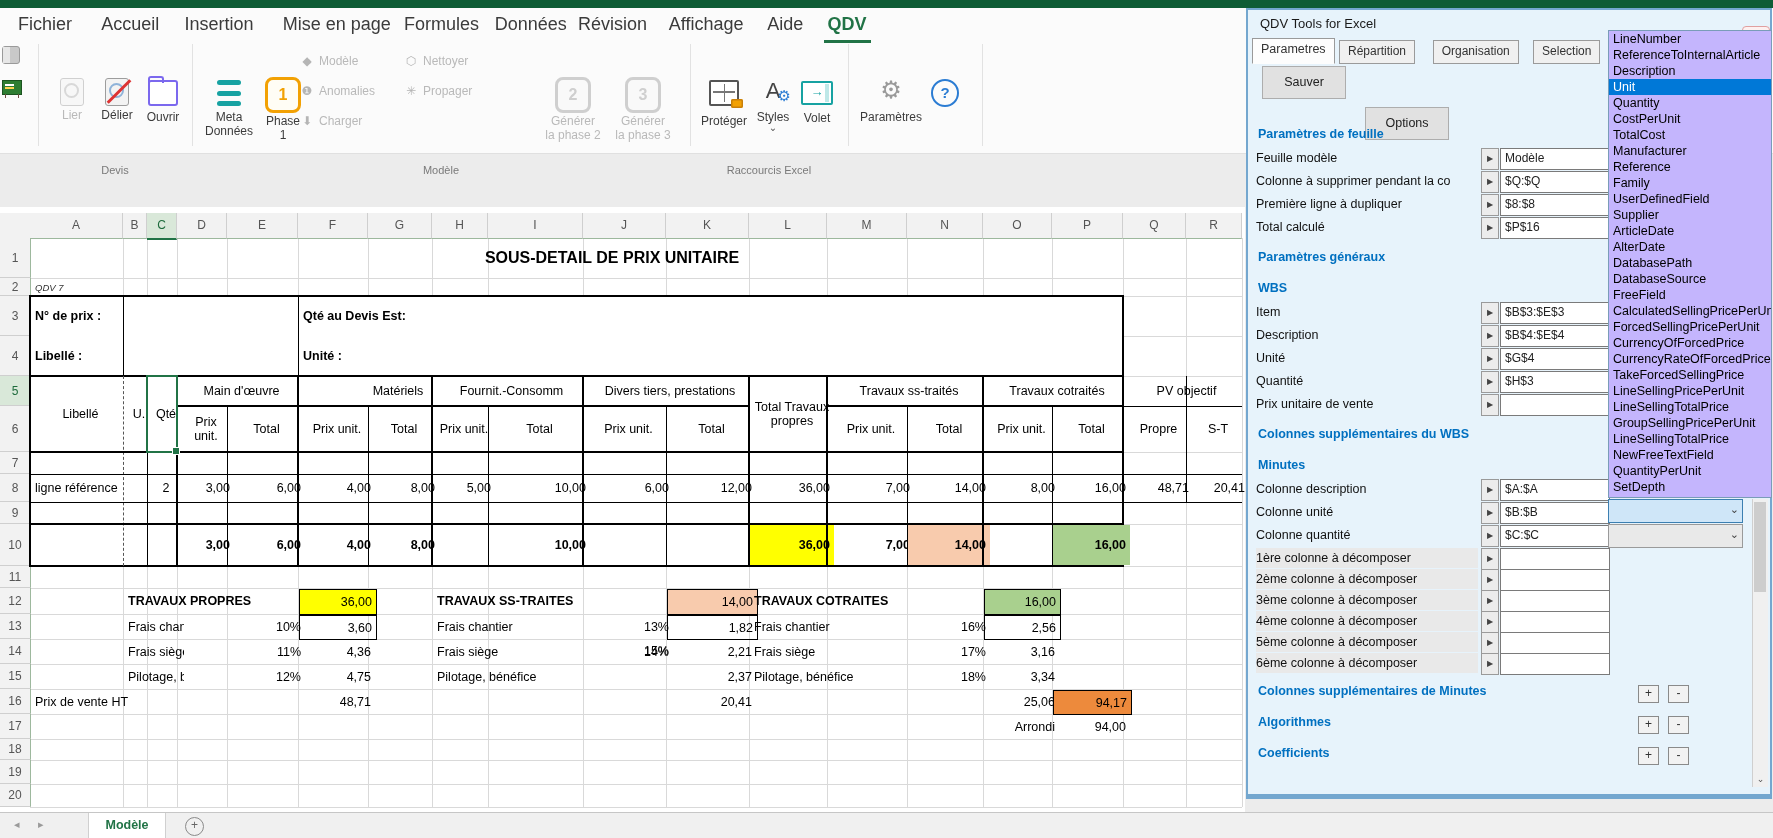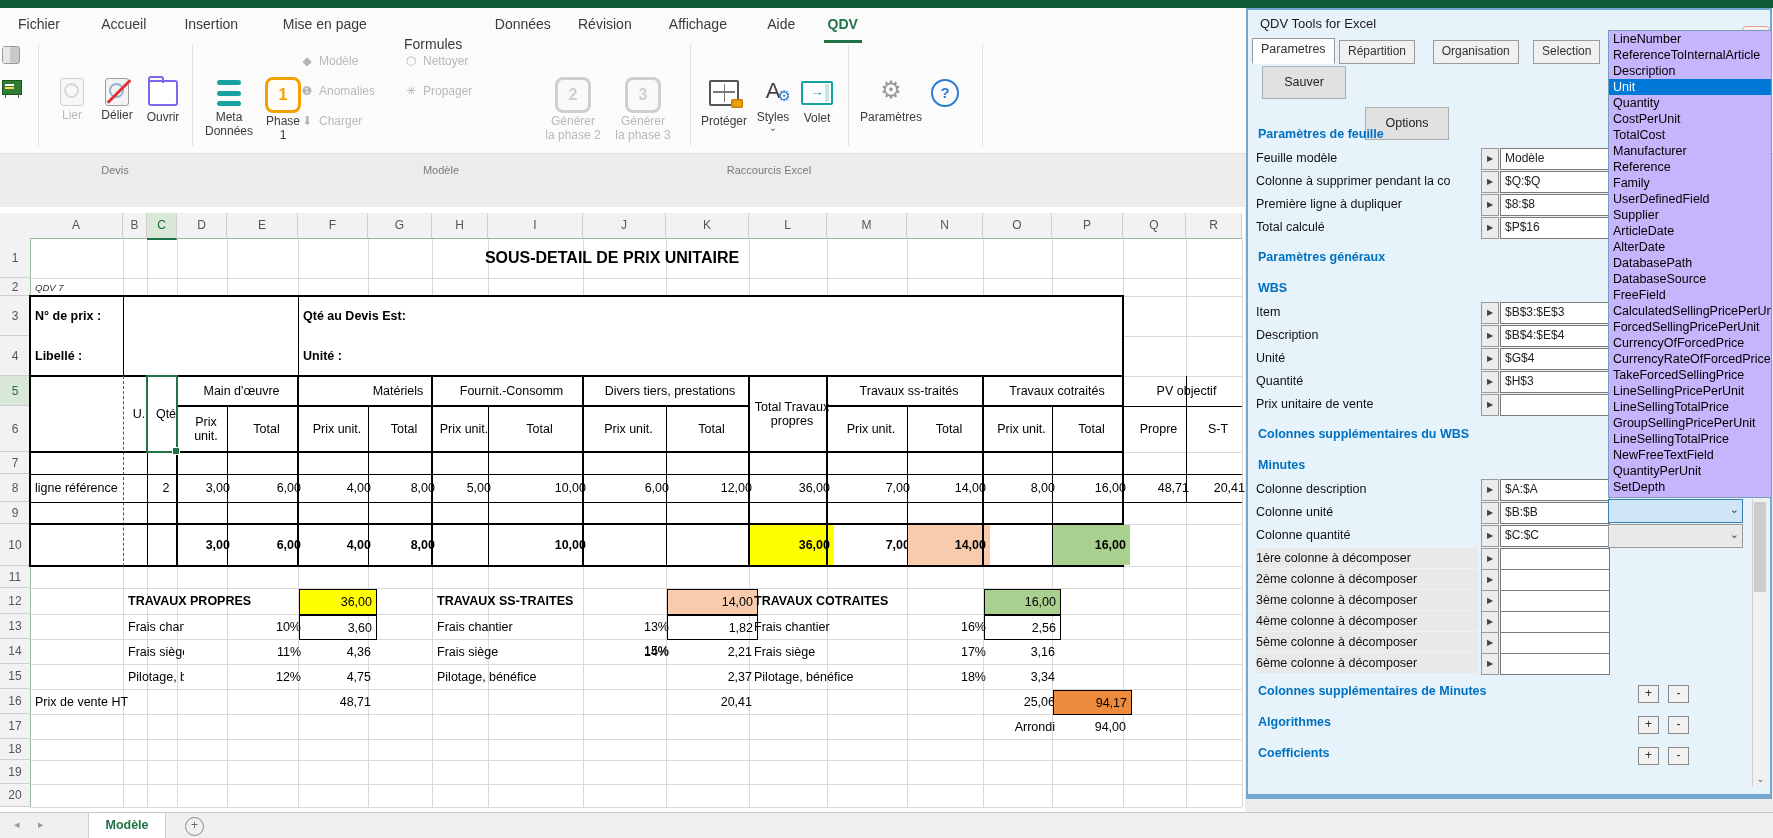--- a/index.html
+++ b/index.html
@@ -4,21 +4,21 @@
 <style>
   html,body{margin:0;padding:0;}
   #app{position:relative;width:1773px;height:838px;overflow:hidden;background:#ececec;
        font-family:"Liberation Sans","DejaVu Sans",sans-serif;color:#222;}
   .abs{position:absolute;}
   
   #topstrip{left:0;top:0;width:1773px;height:8px;background:#0e5c35;}
   
   #ribbonwrap{left:0;top:8px;width:1773px;height:145px;background:#fbfbfb;border-bottom:1px solid #e0e0e0;}
   #ribbontabs{left:0;top:0;width:100%;height:32px;}
-  .rtab{position:absolute;top:0;height:32px;line-height:32px;font-size:14px;color:#3b3b3b;padding:0 4px;}
+  .rtab{position:absolute;top:0;height:32px;line-height:32px;font-size:18px;color:#3b3b3b;padding:0 4px;}
   .rtab.active{color:#217346;font-weight:bold;border-bottom:3px solid #217346;}
   .rgrouplbl{position:absolute;top:124px;font-size:11px;color:#7a7a7a;text-align:center;}
   .rsep{position:absolute;top:38px;height:102px;width:1px;background:#e2e2e2;}
   .rbtn{position:absolute;top:36px;text-align:center;}
   .rlbl{font-size:12px;color:#3b3b3b;line-height:14px;}
   .dis{color:#b9b9b9 !important;}
   .icondis{opacity:.45;filter:grayscale(1);}
   .smallbtn{position:absolute;height:22px;font-size:12px;color:#b9b9b9;display:flex;align-items:center;gap:5px;}
   .smico{font-size:12px;color:#b5b5b5;width:14px;text-align:center;}
   
@@ -119,21 +119,21 @@
 
 <div id="app">
   <div class="abs" id="topstrip"></div>
 
   <div class="abs" id="ribbonwrap">
     <div class="abs" id="ribbontabs">
         <div class="rtab" style="left: 14px;">Fichier</div>
         <div class="rtab" style="left: 97.2px;">Accueil</div>
         <div class="rtab" style="left: 180.4px;">Insertion</div>
         <div class="rtab" style="left: 278.8px;">Mise en page</div>
-        <div class="rtab" style="left: 400px; margin-top: 20px;">Formules</div>
+        <div class="rtab" style="left: 400px;">Formules</div>
         <div class="rtab" style="left: 490.8px;">Données</div>
         <div class="rtab" style="left: 574px;">Révision</div>
         <div class="rtab" style="left: 664.8px;">Affichage</div>
         <div class="rtab" style="left: 763.2px;">Aide</div>
         <div class="rtab active" style="left: 823.6px;">QDV</div>
       </div>
     <div id="ribbonbody" style="position:absolute;top:32px;left:0;width:1245px;height:113px;">
       <div class="rbtn" style="left:2px;top:6px;">
           <div class="ic-cube"></div>
         </div>
@@ -316,20 +316,21 @@
       <div class="rowhdr" style="top: 553px; height: 23px;">19</div>
       <div class="rowhdr" style="top: 577px; height: 22px;">20</div>
       <div class="bigbox" style="left: 29px; top: 88px; width: 1091px; height: 78px;"></div>
       <div class="bigbox" style="left: 29px; top: 168px; width: 1091px; height: 188px;"></div>
       <div class="cell ttl al-c" style="left: 31px; top: 32px; width: 1154px; height: 38px;">SOUS-DETAIL DE PRIX UNITAIRE</div>
       <div class="cell i sm al-l" style="left: 31px; top: 72px; width: 115px; height: 16px;">QDV 7</div>
       <div class="cell b al-l" style="left: 31px; top: 90px; width: 91px; height: 38px;">N° de prix :</div>
       <div class="cell b al-l" style="left: 299px; top: 90px; width: 132px; height: 38px;">Qté au Devis Est:</div>
       <div class="cell b al-l" style="left: 31px; top: 130px; width: 91px; height: 38px;">Libellé :</div>
       <div class="cell b al-l" style="left: 299px; top: 130px; width: 68px; height: 38px;">Unité :</div>
+      <div class="cell  al-c" style="left: 31px; top: 170px; width: 91px; height: 74px;">Libellé</div>
       <div class="cell  al-c" style="left: 124px; top: 170px; width: 22px; height: 74px;">U.</div>
       <div class="cell  al-c" style="left: 148px; top: 170px; width: 28px; height: 74px;">Qté</div>
       <div class="cell  al-c" style="left: 178px; top: 170px; width: 119px; height: 28px;">Main d'œuvre</div>
       <div class="cell  al-c" style="left: 299px; top: 170px; width: 132px; height: 28px; margin-left: 29px;">Matériels</div>
       <div class="cell  al-c" style="left: 433px; top: 170px; width: 149px; height: 28px;">Fournit.-Consomm</div>
       <div class="cell  al-c" style="left: 584px; top: 170px; width: 164px; height: 28px;">Divers tiers, prestations</div>
       <div class="cell wrap al-c" style="left: 750px; top: 170px; width: 76px; height: 74px;">Total Travaux propres</div>
       <div class="cell  al-c" style="left: 828px; top: 170px; width: 154px; height: 28px;">Travaux ss-traités</div>
       <div class="cell  al-c" style="left: 984px; top: 170px; width: 138px; height: 28px;">Travaux cotraités</div>
       <div class="cell  al-c" style="left: 1124px; top: 170px; width: 117px; height: 28px;">PV objectif</div>

